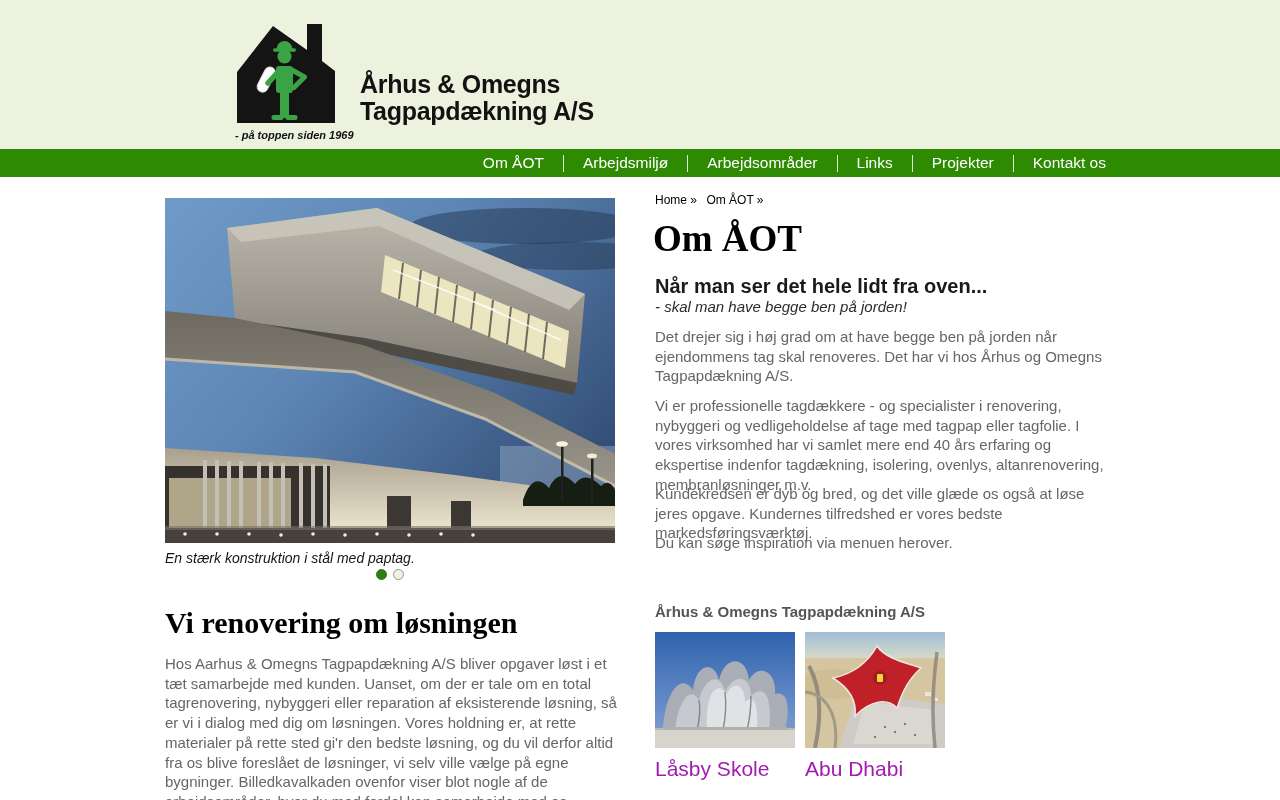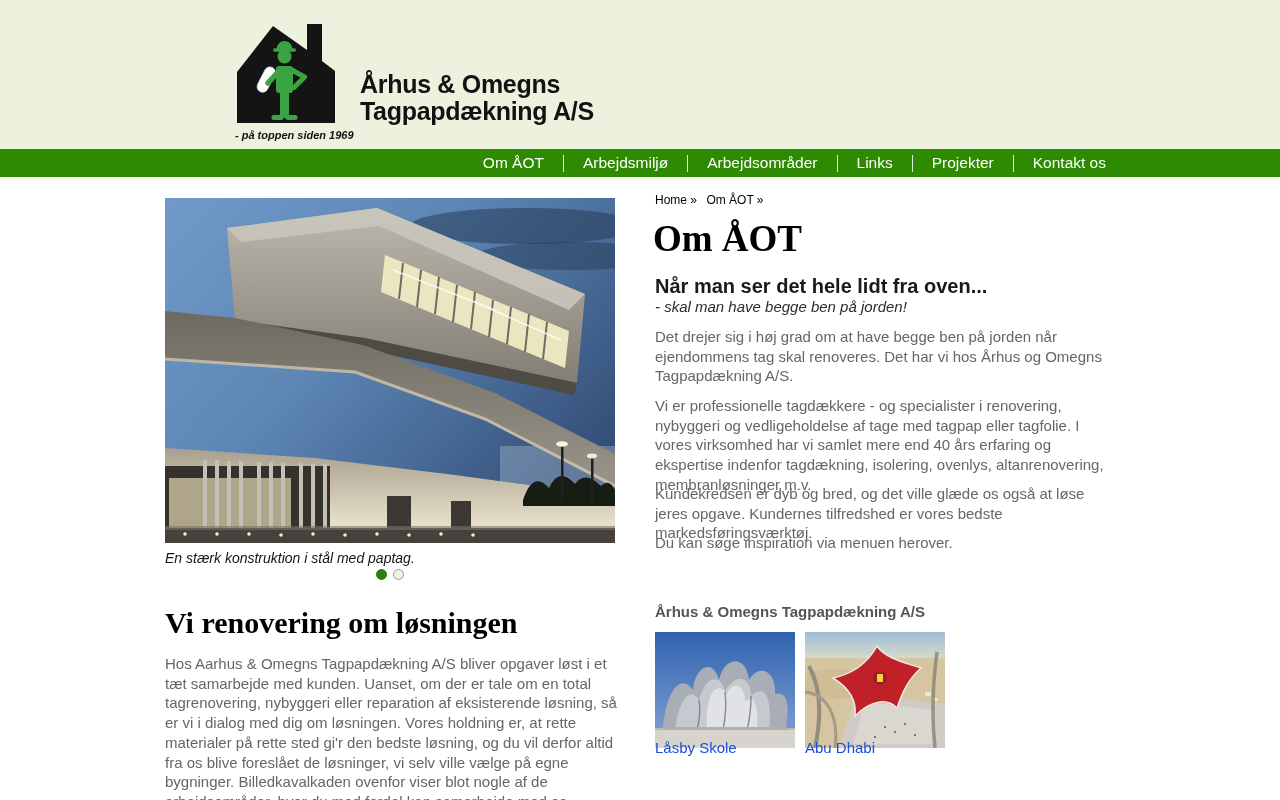--- a/index.html
+++ b/index.html
@@ -36,21 +36,21 @@
   .page-title { position:absolute; left:653px; top:217px; font-family:"Liberation Serif", serif; font-weight:bold; font-size:37px; color:#000; }
   .right-h2 { position:absolute; left:655px; top:275px; font-size:20px; font-weight:bold; color:#1a1a1a; }
   .right-sub { position:absolute; left:655px; top:298px; font-size:15px; font-style:italic; color:#2b2b2b; }
   .rp { position:absolute; left:655px; width:462px; font-size:15px; line-height:19.7px; color:#666; }
   .rp1 { top:327px; } .rp2 { top:396px; } .rp3 { top:484px; } .rp4 { top:533px; }
   .closing { position:absolute; left:655px; top:560px; width:462px; font-size:15px; line-height:20px; color:#666; }
   .signature { font-weight:bold; color:#555;margin-top:42px; }
 
   .thumb { position:absolute; top:632px; width:140px; height:116px; cursor:pointer; }
   .thumb1 { left:655px; } .thumb2 { left:805px; }
-  .thumb-caption { position:absolute; top:739px; font-size:15px; color:#1d4ed8; }
+  .thumb-caption { position:absolute; top:757px; font-size:21px; color:#a21caf; }
   .tc1 { left:655px; } .tc2 { left:805px; }
 </style>
 </head>
 <body>
 
 <div class="page">
 
   <header class="site-header">
     <svg class="logo-svg" width="102" height="106" viewBox="0 0 102 106">
 

